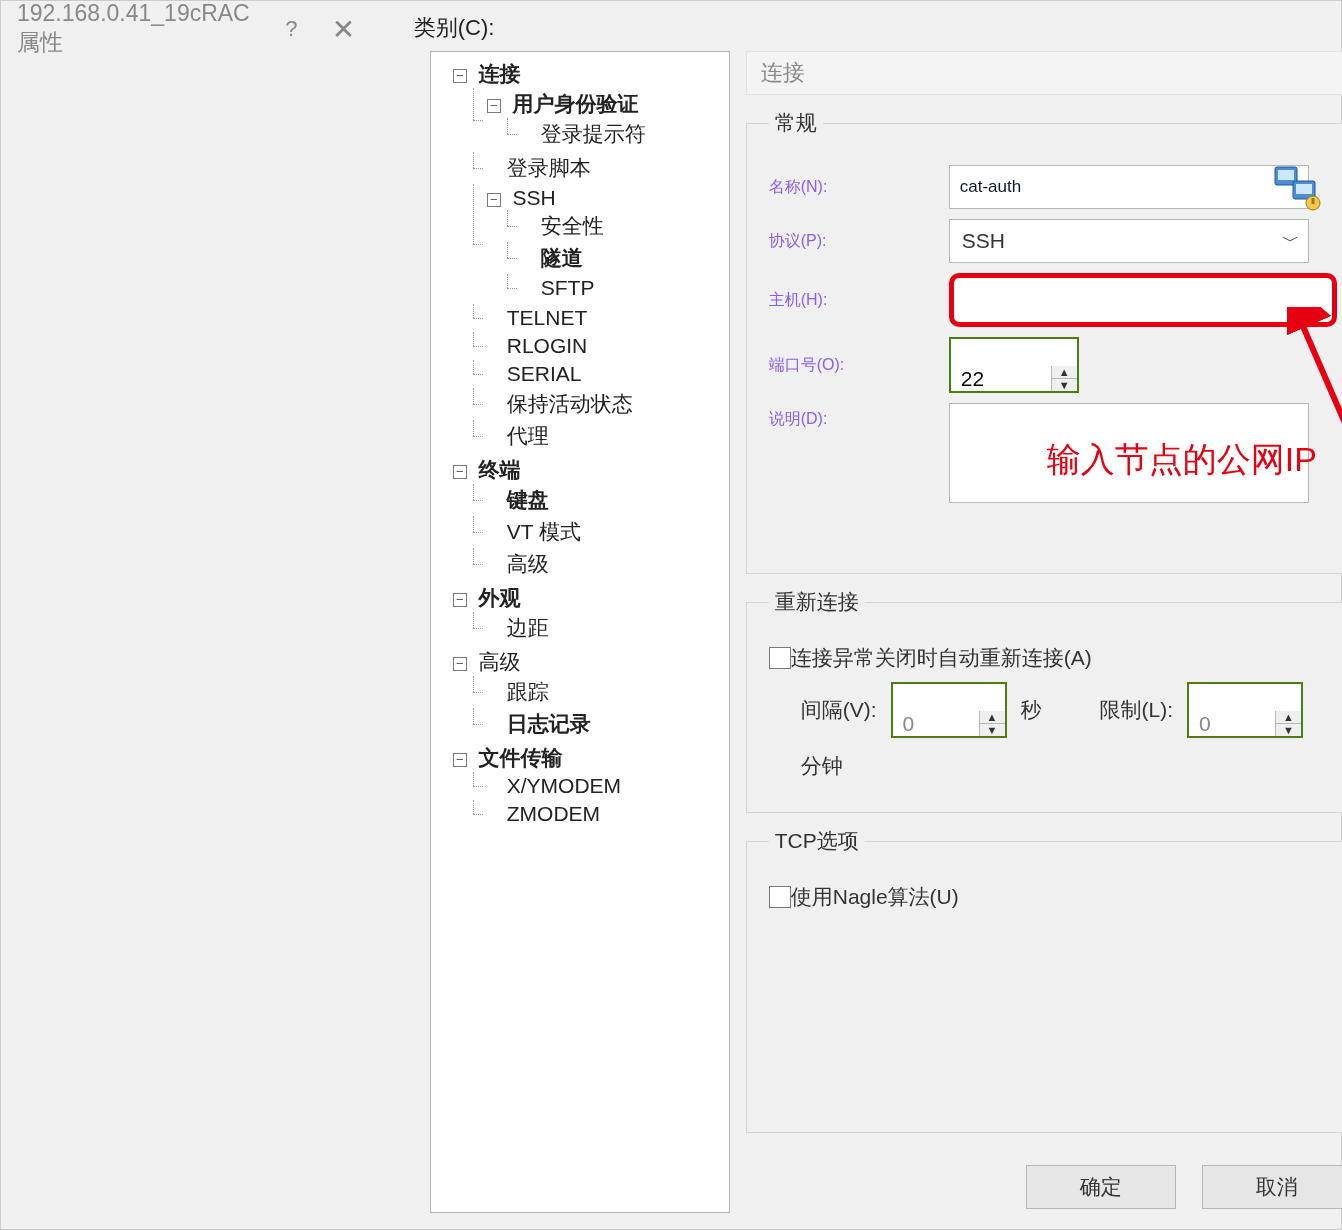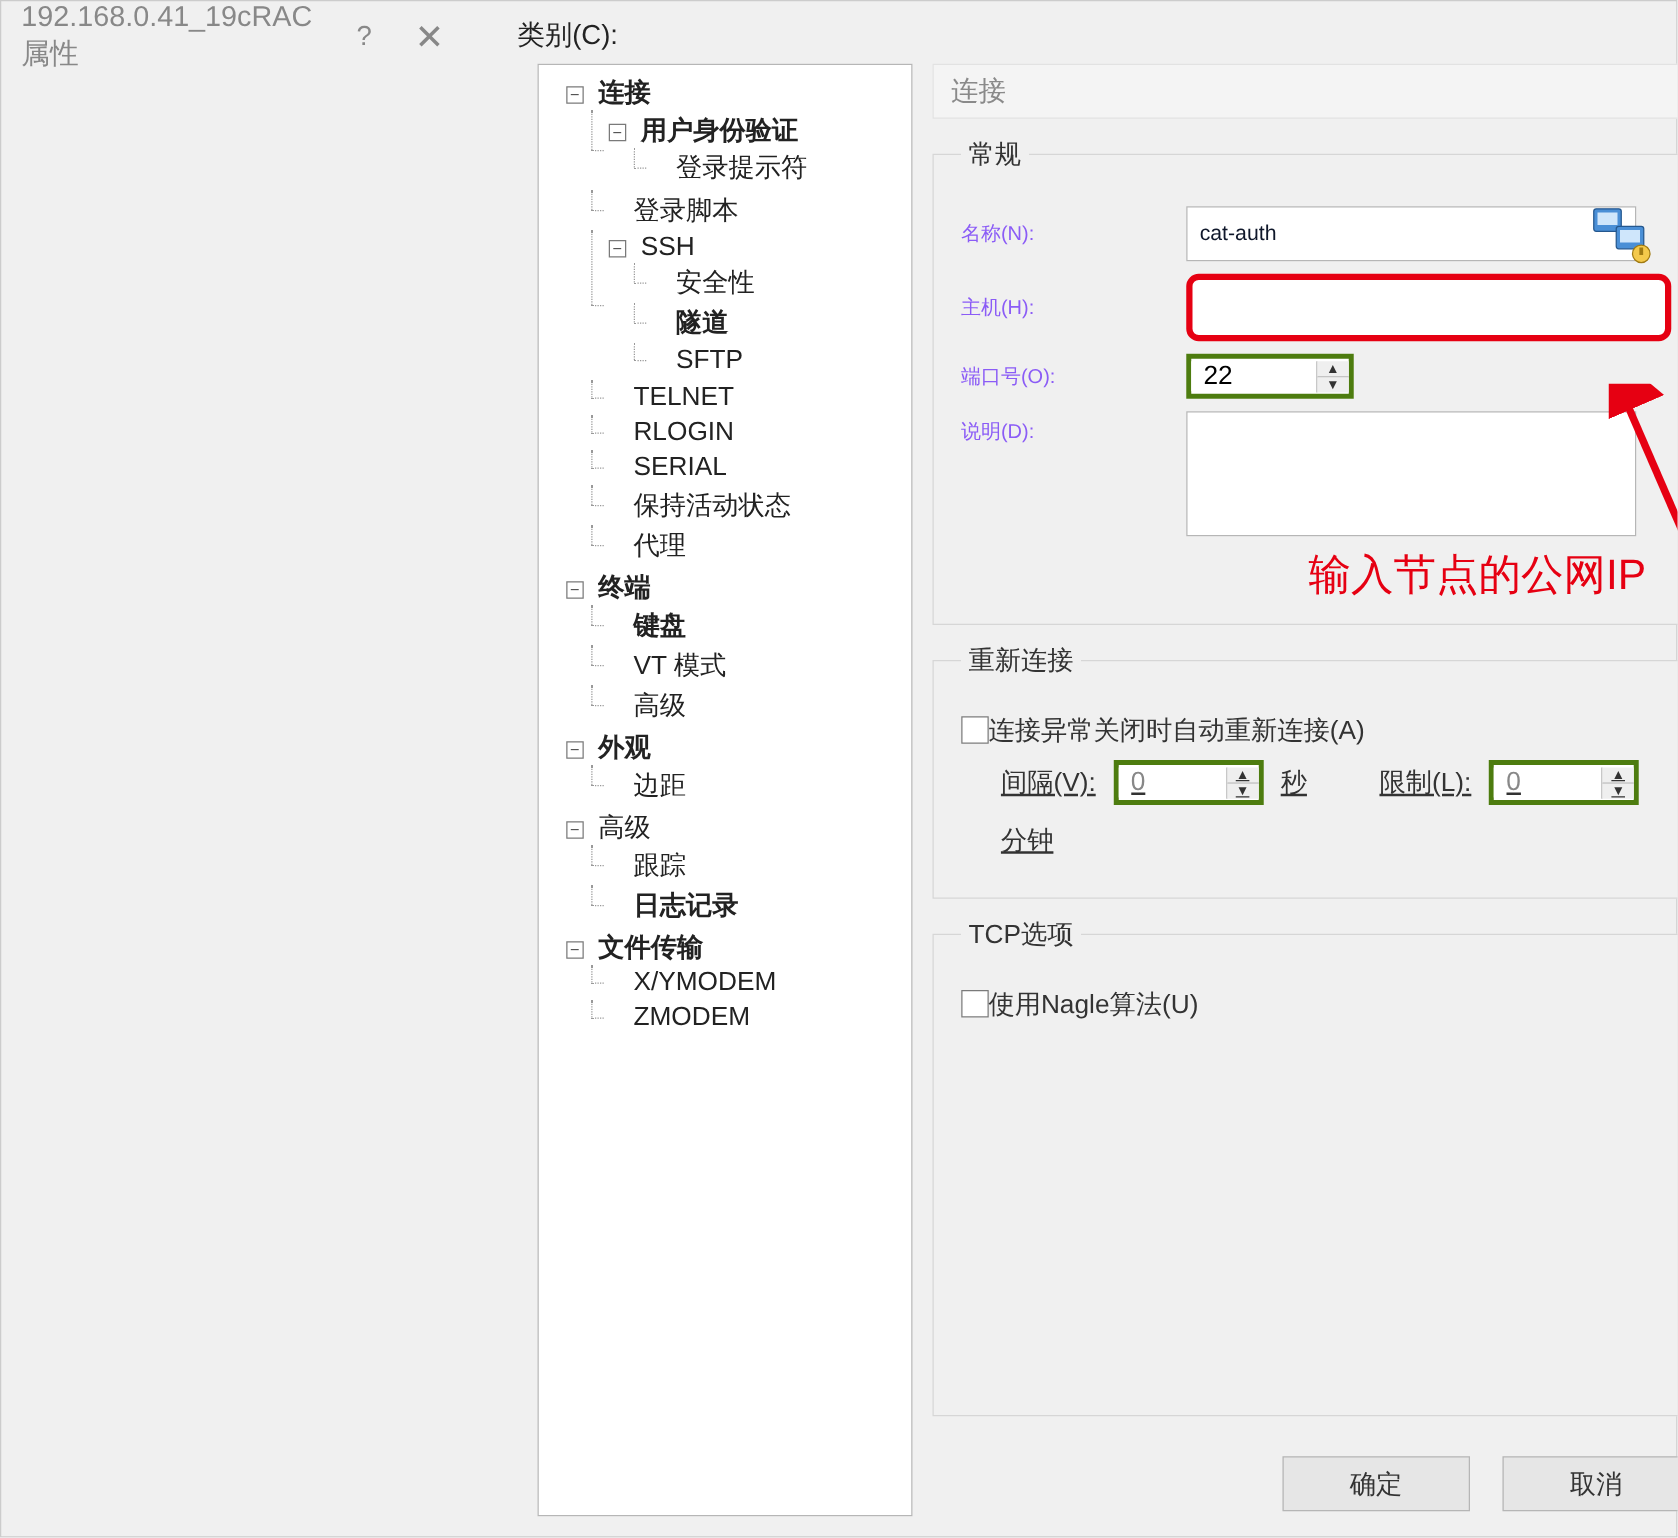--- a/index.html
+++ b/index.html
@@ -106,21 +106,21 @@
   .sel .chev { font-size:18px; color:#555; }
   .host-wrap {
     width: 388px; height: 54px; border: 5px solid #e60012; border-radius: 10px;
     display:flex; align-items:center; padding: 0 8px; background:#fff;
   }
   .host-input {
     flex:1; height: 38px; border:none; outline:none; font-size:21px;
     background:#fff;
   }
   .spinner {
-    display:flex; align-items:center; height:36px; border:4px solid #4d7c0f; background:#fff;
+    display:flex; align-items:flex-end; height:56px; border:2px solid #4d7c0f; background:#fff;
   }
   .spinner input {
     width: 100px; border:none; outline:none; font-size:21px; padding:0 10px;
     background:#fff;
   }
   .spinner .btns {
     display:flex; flex-direction:column; width:26px; border-left:1px solid #b6b6b6;
   }
   .spinner .btns div {
     flex:1; display:flex; align-items:center; justify-content:center;
@@ -253,20 +253,27 @@
           <rect x="23" y="23" width="16" height="10" fill="#cfe6fb"></rect>
           <circle cx="40" cy="42" r="7" fill="#f4c94b" stroke="#a07a12"></circle>
           <rect x="38.5" y="37" width="3" height="6" fill="#a07a12"></rect>
         </svg>
 
         <div class="row">
           <div class="lbl">名称(N):</div>
           <input class="txt name" value="cat-auth" style="">
         </div>
         <div class="row">
+          <div class="lbl">协议(P):</div>
+          <div class="sel">
+            <span>SSH</span>
+            <span class="chev">﹀</span>
+          </div>
+        </div>
+        <div class="row">
           <div class="lbl">主机(H):</div>
           <div class="host-wrap">
             <input class="host-input" value="" style="">
           </div>
         </div>
         <div class="row">
           <div class="lbl">端口号(O):</div>
           <div class="spinner">
             <input value="22" style="">
             <div class="btns">
@@ -292,21 +299,21 @@
       </fieldset>
 
       <fieldset class="group">
         <legend>重新连接</legend>
         <div class="row">
           <label class="checkbox">
             <span class="box"></span>
             <span>连接异常关闭时自动重新连接(A)</span>
           </label>
         </div>
-        <div class="row inline-gap disabled" style="padding-left:32px;text-decoration:underline;">
+        <div class="row inline-gap disabled" style="padding-left:32px;">
           <span class="suffix">间隔(V):</span>
           <div class="spinner spin-sm">
             <input value="0" style="">
             <div class="btns">
               <div>▲</div>
               <div>▼</div>
             </div>
           </div>
           <span class="suffix">秒</span>
           <span style="width:30px;"></span>

